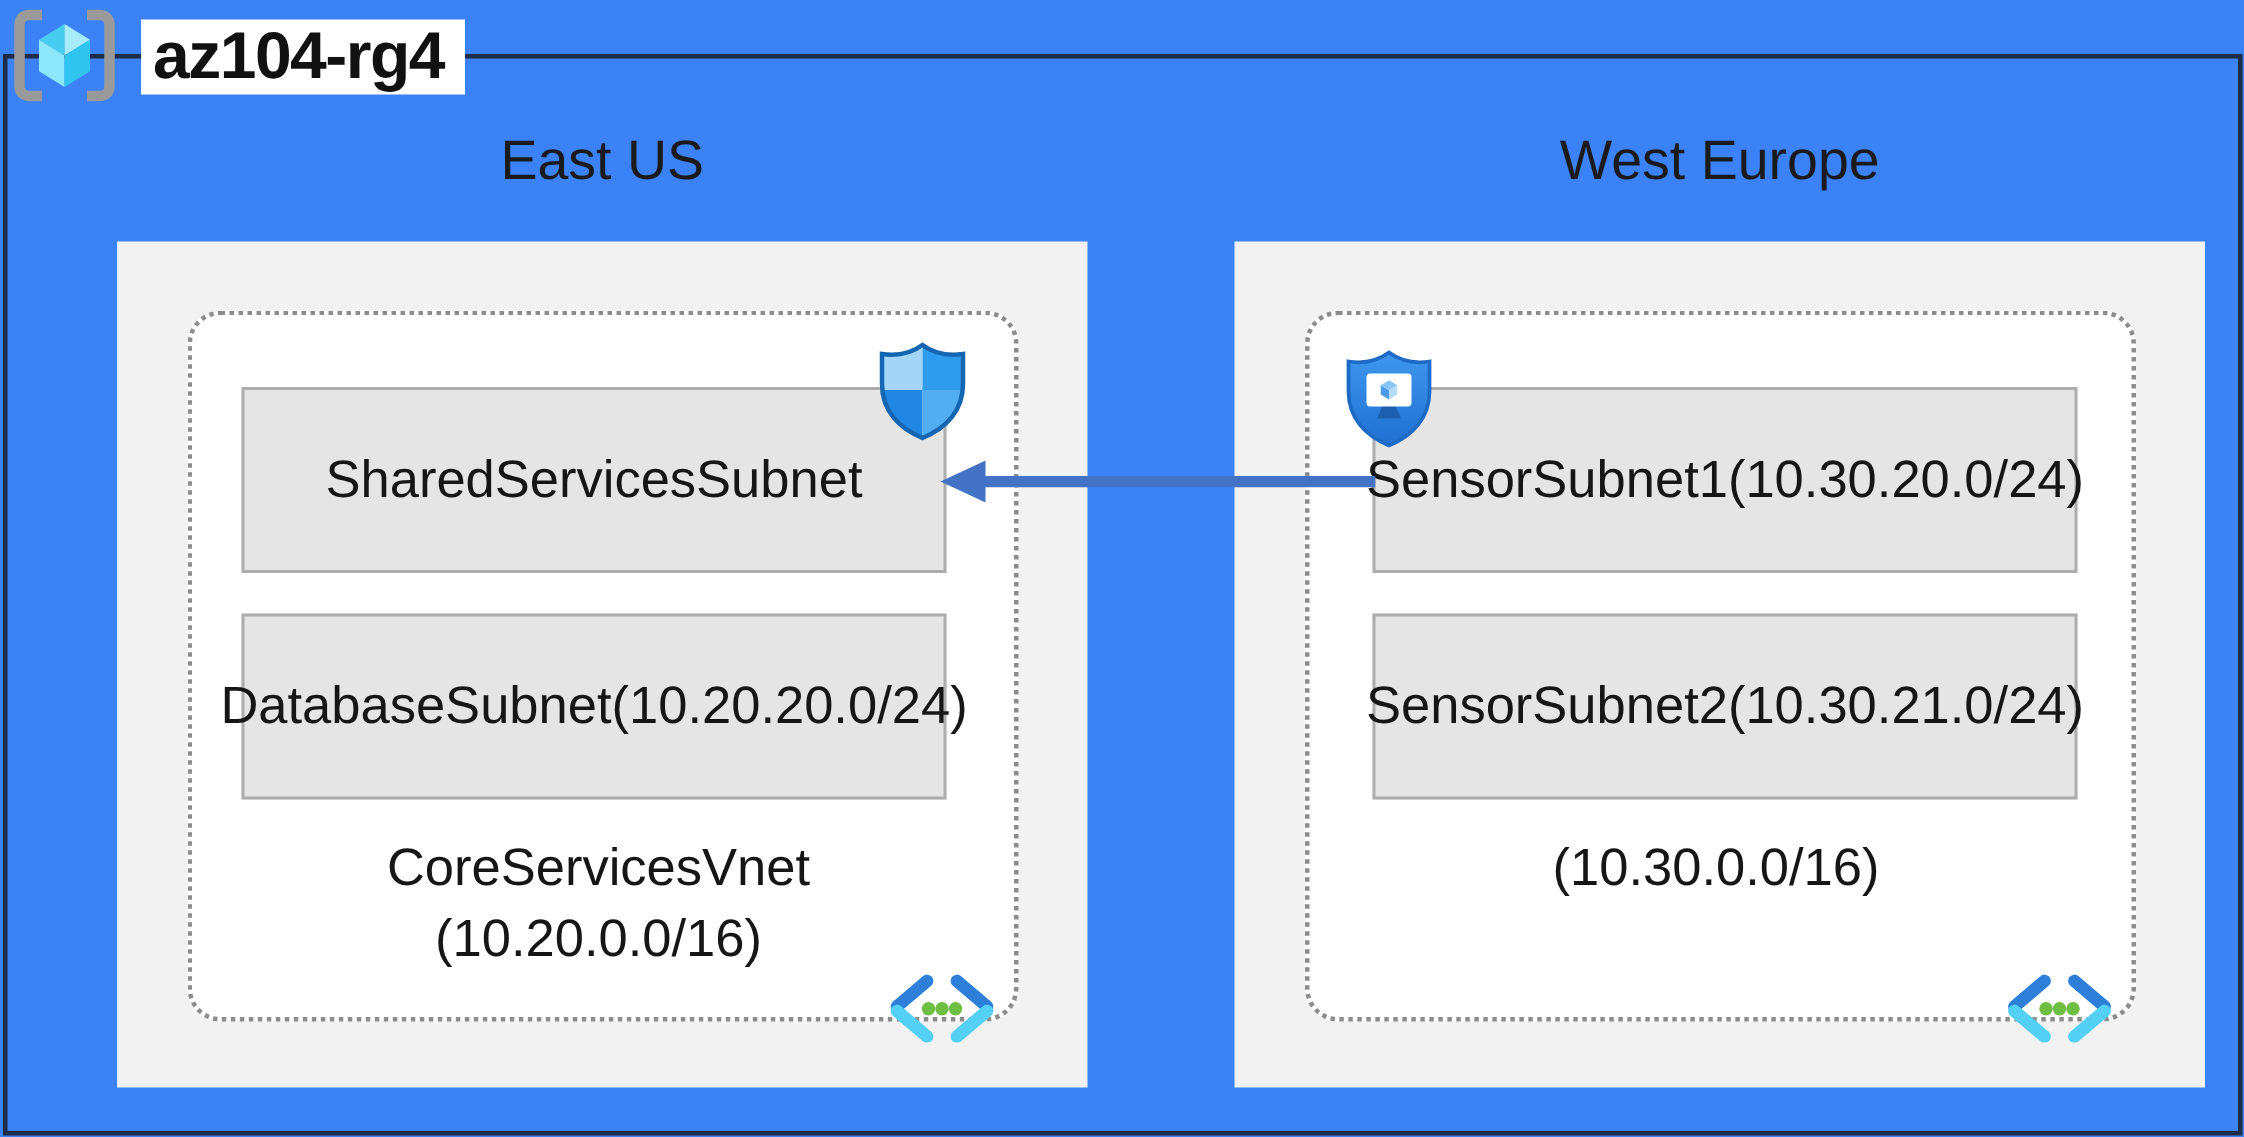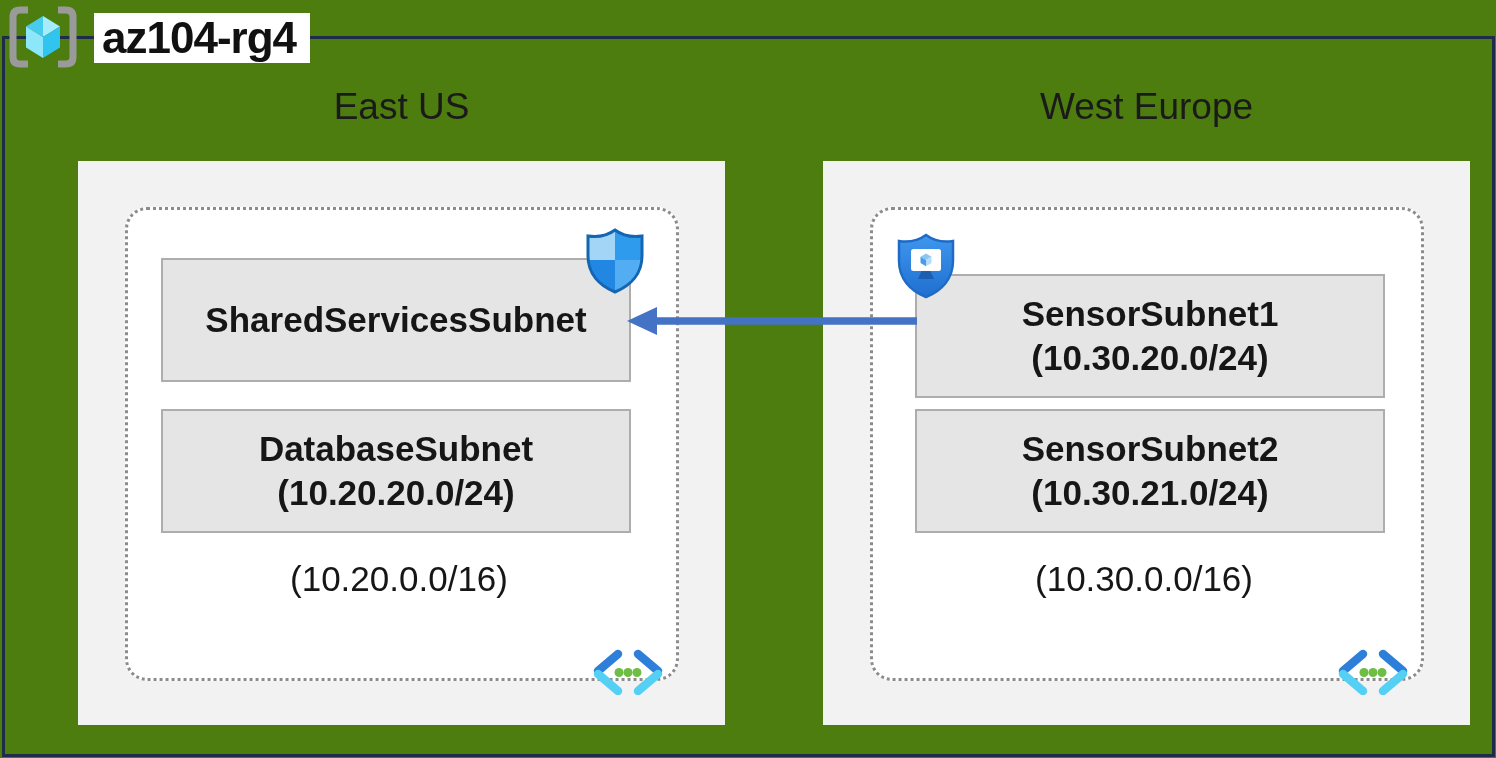--- a/index.html
+++ b/index.html
@@ -1,17 +1,17 @@
 <!DOCTYPE html>
 <html><head>
 <meta charset="utf-8">
 <style>
   html,body{margin:0;padding:0;background:#fff;}
   #stage{
-    position:relative;width:1496px;height:758px;background:#4d7c0f;
+    position:relative;width:1496px;height:758px;background:#3b82f6;
     font-family:"Liberation Sans","DejaVu Sans",sans-serif;color:#161616;
     overflow:hidden;
   }
   .abs{position:absolute;}
   #frame{
     left:2px;top:36px;width:1487px;height:715px;
     border:3px solid #1E2C48;z-index:0;
   }
   #rg-icon{left:7px;top:6px;width:72px;height:62px;z-index:6;}
   #rg-title{
@@ -25,22 +25,22 @@
   }
   .region-box{
     top:161px;width:647px;height:564px;background:#F2F2F2;z-index:1;
   }
   .vnet-box{
     top:207px;width:548px;height:468px;background:#ffffff;
     border:3px dotted #8C8C8C;border-radius:22px;z-index:2;
   }
   .subnet-box{
     width:466px;height:120px;background:#E5E5E5;border:2px solid #ADADAD;
-    display:flex;flex-direction:column;align-items:center;justify-content:center;
-    font-size:35px;line-height:1.26;text-align:center;z-index:3;white-space:nowrap;font-weight:bold;
+    display:flex;align-items:center;justify-content:center;
+    font-size:35px;line-height:1.26;text-align:center;z-index:3;white-space:nowrap;
   }
   .vnet-label{
     top:556px;width:548px;text-align:center;font-size:35px;line-height:1.33;z-index:3;
     white-space:nowrap;
   }
   .icon{z-index:4;}
   #peering-arrow{left:625px;top:302px;z-index:5;}
 </style>
 </head>
 <body>
@@ -70,30 +70,31 @@
   <div class="abs vnet-box" style="left:870px"></div>
 
   <div class="abs subnet-box" style="left:161px;top:258px">
     <div>SharedServicesSubnet</div>
   </div>
   <div class="abs subnet-box" style="left:161px;top:409px">
     <div>DatabaseSubnet</div>
     <div>(10.20.20.0/24)</div>
   </div>
 
-  <div class="abs subnet-box" style="left:915px;top:274px">
+  <div class="abs subnet-box" style="left:915px;top:258px">
     <div>SensorSubnet1</div>
     <div>(10.30.20.0/24)</div>
   </div>
   <div class="abs subnet-box" style="left:915px;top:409px">
     <div>SensorSubnet2</div>
     <div>(10.30.21.0/24)</div>
   </div>
 
   <div class="abs vnet-label" style="left:125px">
+    <div>CoreServicesVnet</div>
     <div>(10.20.0.0/16)</div>
   </div>
   <div class="abs vnet-label" style="left:870px">
     <div>(10.30.0.0/16)</div>
   </div>
 
   <svg class="abs icon" style="left:584px;top:227px" width="62" height="68" viewBox="0 0 62 68">
     <defs>
       <clipPath id="nsgclip">
         <path d="M31,3 C38.5,8.5 48,10.5 58,9 L58,29 C58,46.5 47,58.5 31,65 C15,58.5 4,46.5 4,29 L4,9 C14,10.5 23.5,8.5 31,3 Z"></path>

